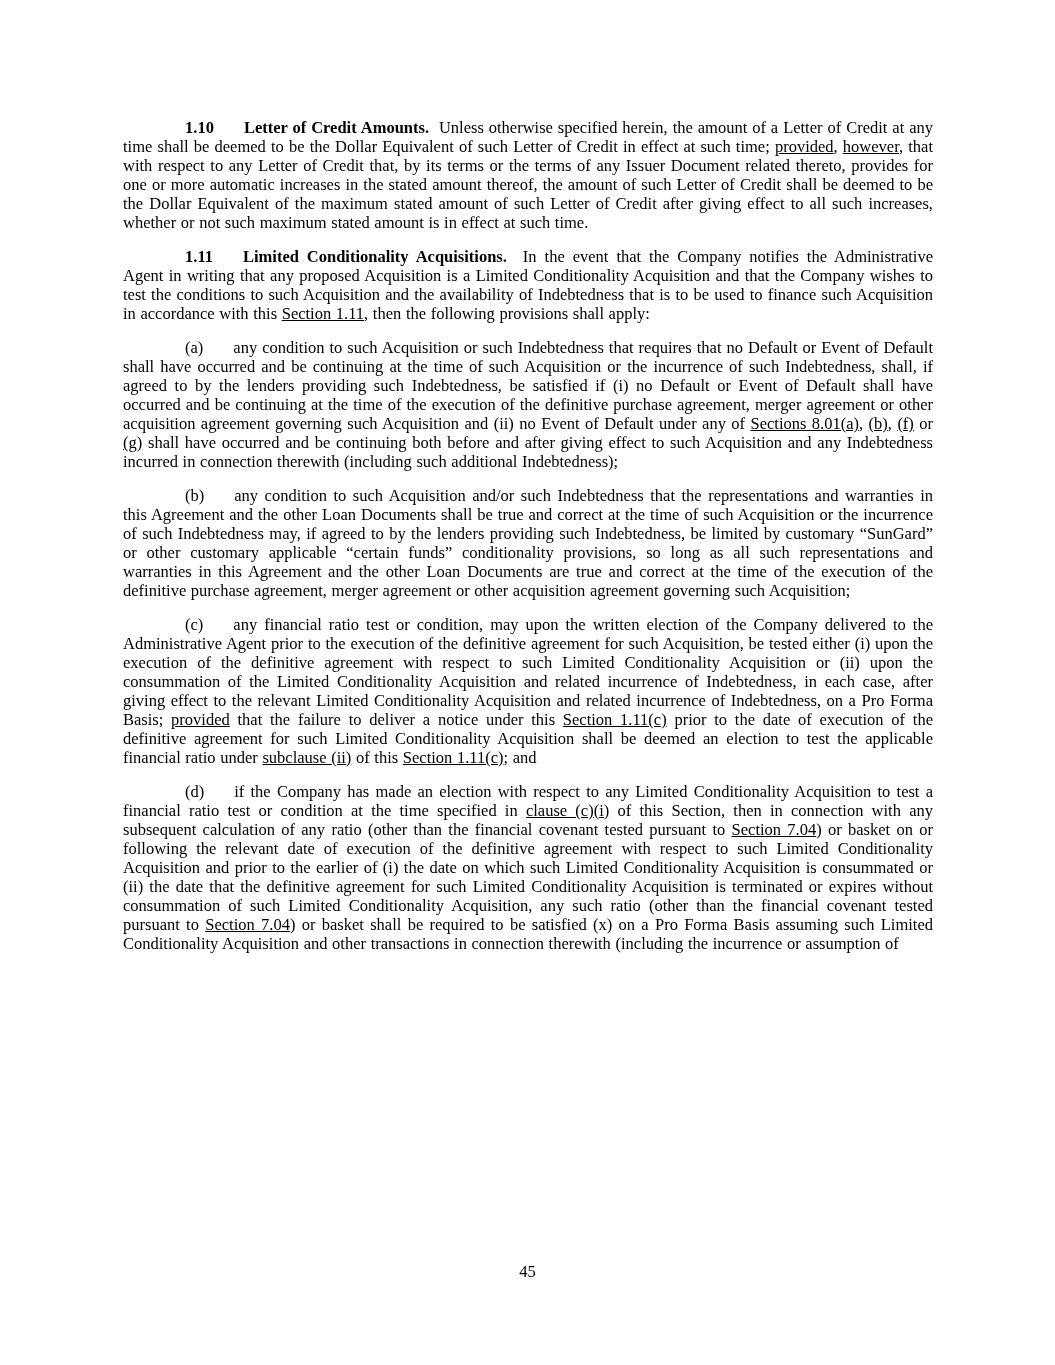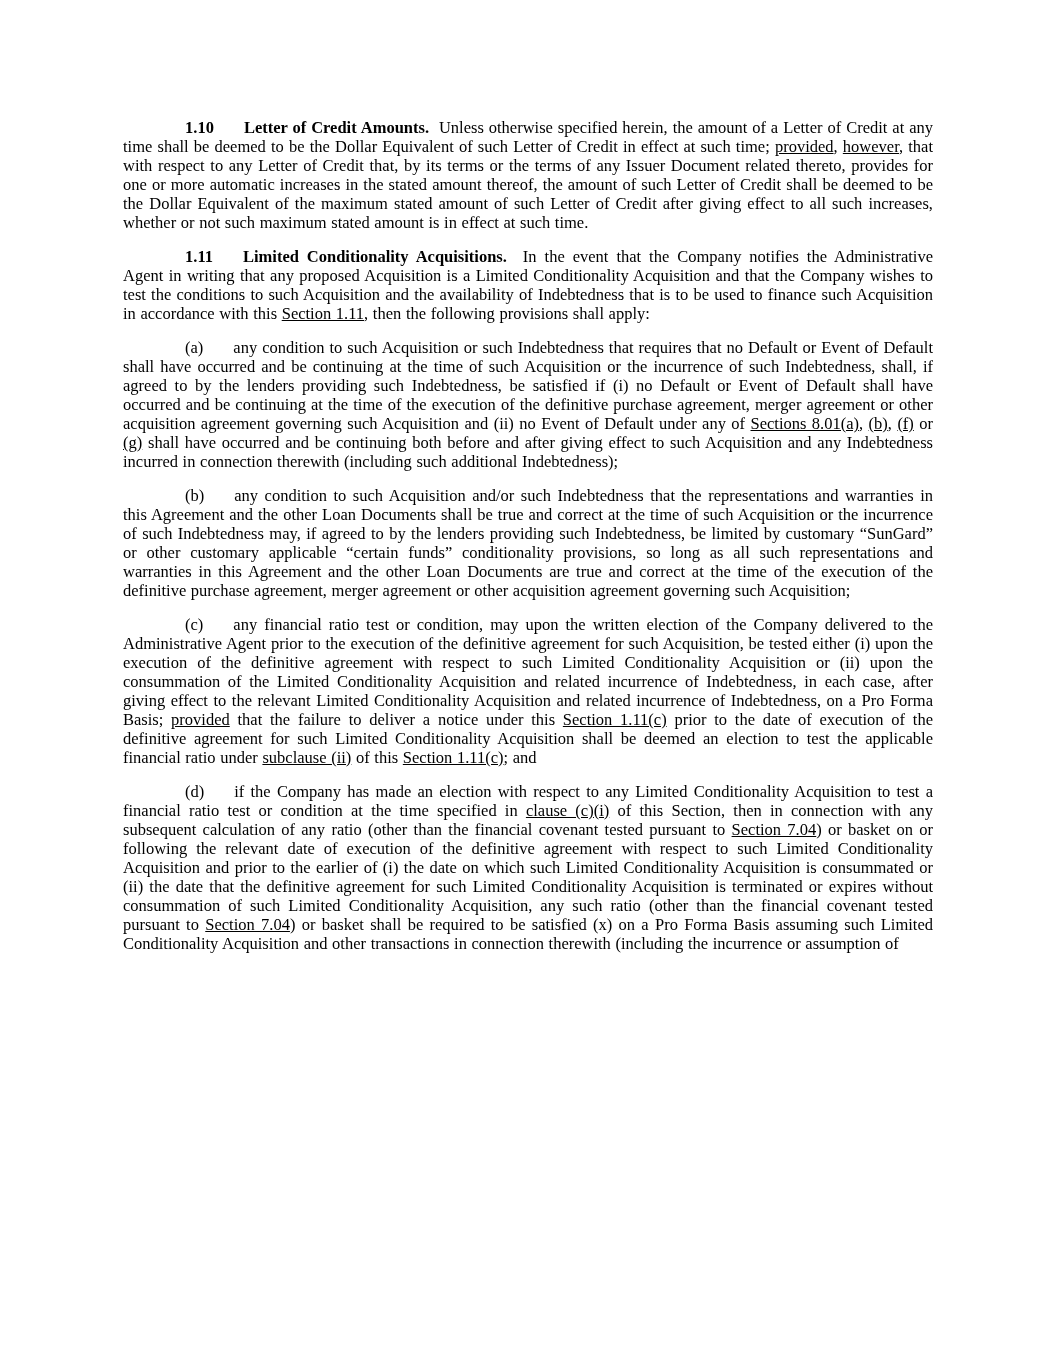--- a/index.html
+++ b/index.html
@@ -43,13 +43,14 @@
 
 <div class="page">
   <div class="content">
       <p class="para"><span class="bold">1.10</span><span class="tab"></span><span class="bold">Letter of Credit Amounts.</span><span>&nbsp; Unless otherwise specified herein, the amount of a Letter of Credit at any time shall be deemed to be the Dollar Equivalent of such Letter of Credit in effect at such time; </span><span class="underline">provided</span><span>, </span><span class="underline">however</span><span>, that with respect to any Letter of Credit that, by its terms or the terms of any Issuer Document related thereto, provides for one or more automatic increases in the stated amount thereof, the amount of such Letter of Credit shall be deemed to be the Dollar Equivalent of the maximum stated amount of such Letter of Credit after giving effect to all such increases, whether or not such maximum stated amount is in effect at such time.</span></p>
       <p class="para"><span class="bold">1.11</span><span class="tab"></span><span class="bold">Limited Conditionality Acquisitions.</span><span>&nbsp; In the event that the Company notifies the Administrative Agent in writing that any proposed Acquisition is a Limited Conditionality Acquisition and that the Company wishes to test the conditions to such Acquisition and the availability of Indebtedness that is to be used to finance such Acquisition in accordance with this </span><span class="underline">Section 1.11</span><span>, then the following provisions shall apply:</span></p>
       <p class="para"><span>(a)</span><span class="tab"></span><span>any condition to such Acquisition or such Indebtedness that requires that no Default or Event of Default shall have occurred and be continuing at the time of such Acquisition or the incurrence of such Indebtedness, shall, if agreed to by the lenders providing such Indebtedness, be satisfied if (i) no Default or Event of Default shall have occurred and be continuing at the time of the execution of the definitive purchase agreement, merger agreement or other acquisition agreement governing such Acquisition and (ii) no Event of Default under any of </span><span class="underline">Sections 8.01(a)</span><span>, </span><span class="underline">(b)</span><span>, </span><span class="underline">(f)</span><span> or </span><span class="underline">(g)</span><span> shall have occurred and be continuing both before and after giving effect to such Acquisition and any Indebtedness incurred in connection therewith (including such additional Indebtedness);</span></p>
       <p class="para"><span>(b)</span><span class="tab"></span><span>any condition to such Acquisition and/or such Indebtedness that the representations and warranties in this Agreement and the other Loan Documents shall be true and correct at the time of such Acquisition or the incurrence of such Indebtedness may, if agreed to by the lenders providing such Indebtedness, be limited by customary “SunGard” or other customary applicable “certain funds” conditionality provisions, so long as all such representations and warranties in this Agreement and the other Loan Documents are true and correct at the time of the execution of the definitive purchase agreement, merger agreement or other acquisition agreement governing such Acquisition;</span></p>
       <p class="para"><span>(c)</span><span class="tab"></span><span>any financial ratio test or condition, may upon the written election of the Company delivered to the Administrative Agent prior to the execution of the definitive agreement for such Acquisition, be tested either (i) upon the execution of the definitive agreement with respect to such Limited Conditionality Acquisition or (ii) upon the consummation of the Limited Conditionality Acquisition and related incurrence of Indebtedness, in each case, after giving effect to the relevant Limited Conditionality Acquisition and related incurrence of Indebtedness, on a Pro Forma Basis; </span><span class="underline">provided</span><span> that the failure to deliver a notice under this </span><span class="underline">Section 1.11(c)</span><span> prior to the date of execution of the definitive agreement for such Limited Conditionality Acquisition shall be deemed an election to test the applicable financial ratio under </span><span class="underline">subclause (ii)</span><span> of this </span><span class="underline">Section 1.11(c)</span><span>; and</span></p>
       <p class="para"><span>(d)</span><span class="tab"></span><span>if the Company has made an election with respect to any Limited Conditionality Acquisition to test a financial ratio test or condition at the time specified in </span><span class="underline">clause (c)(i)</span><span> of this Section, then in connection with any subsequent calculation of any ratio (other than the financial covenant tested pursuant to </span><span class="underline">Section 7.04</span><span>) or basket on or following the relevant date of execution of the definitive agreement with respect to such Limited Conditionality Acquisition and prior to the earlier of (i) the date on which such Limited Conditionality Acquisition is consummated or (ii) the date that the definitive agreement for such Limited Conditionality Acquisition is terminated or expires without consummation of such Limited Conditionality Acquisition, any such ratio (other than the financial covenant tested pursuant to </span><span class="underline">Section 7.04</span><span>) or basket shall be required to be satisfied (x) on a Pro Forma Basis assuming such Limited Conditionality Acquisition and other transactions in connection therewith (including the incurrence or assumption of</span></p>
     </div>
+  <div class="footer">45</div>
 </div>
 
 </body></html>

